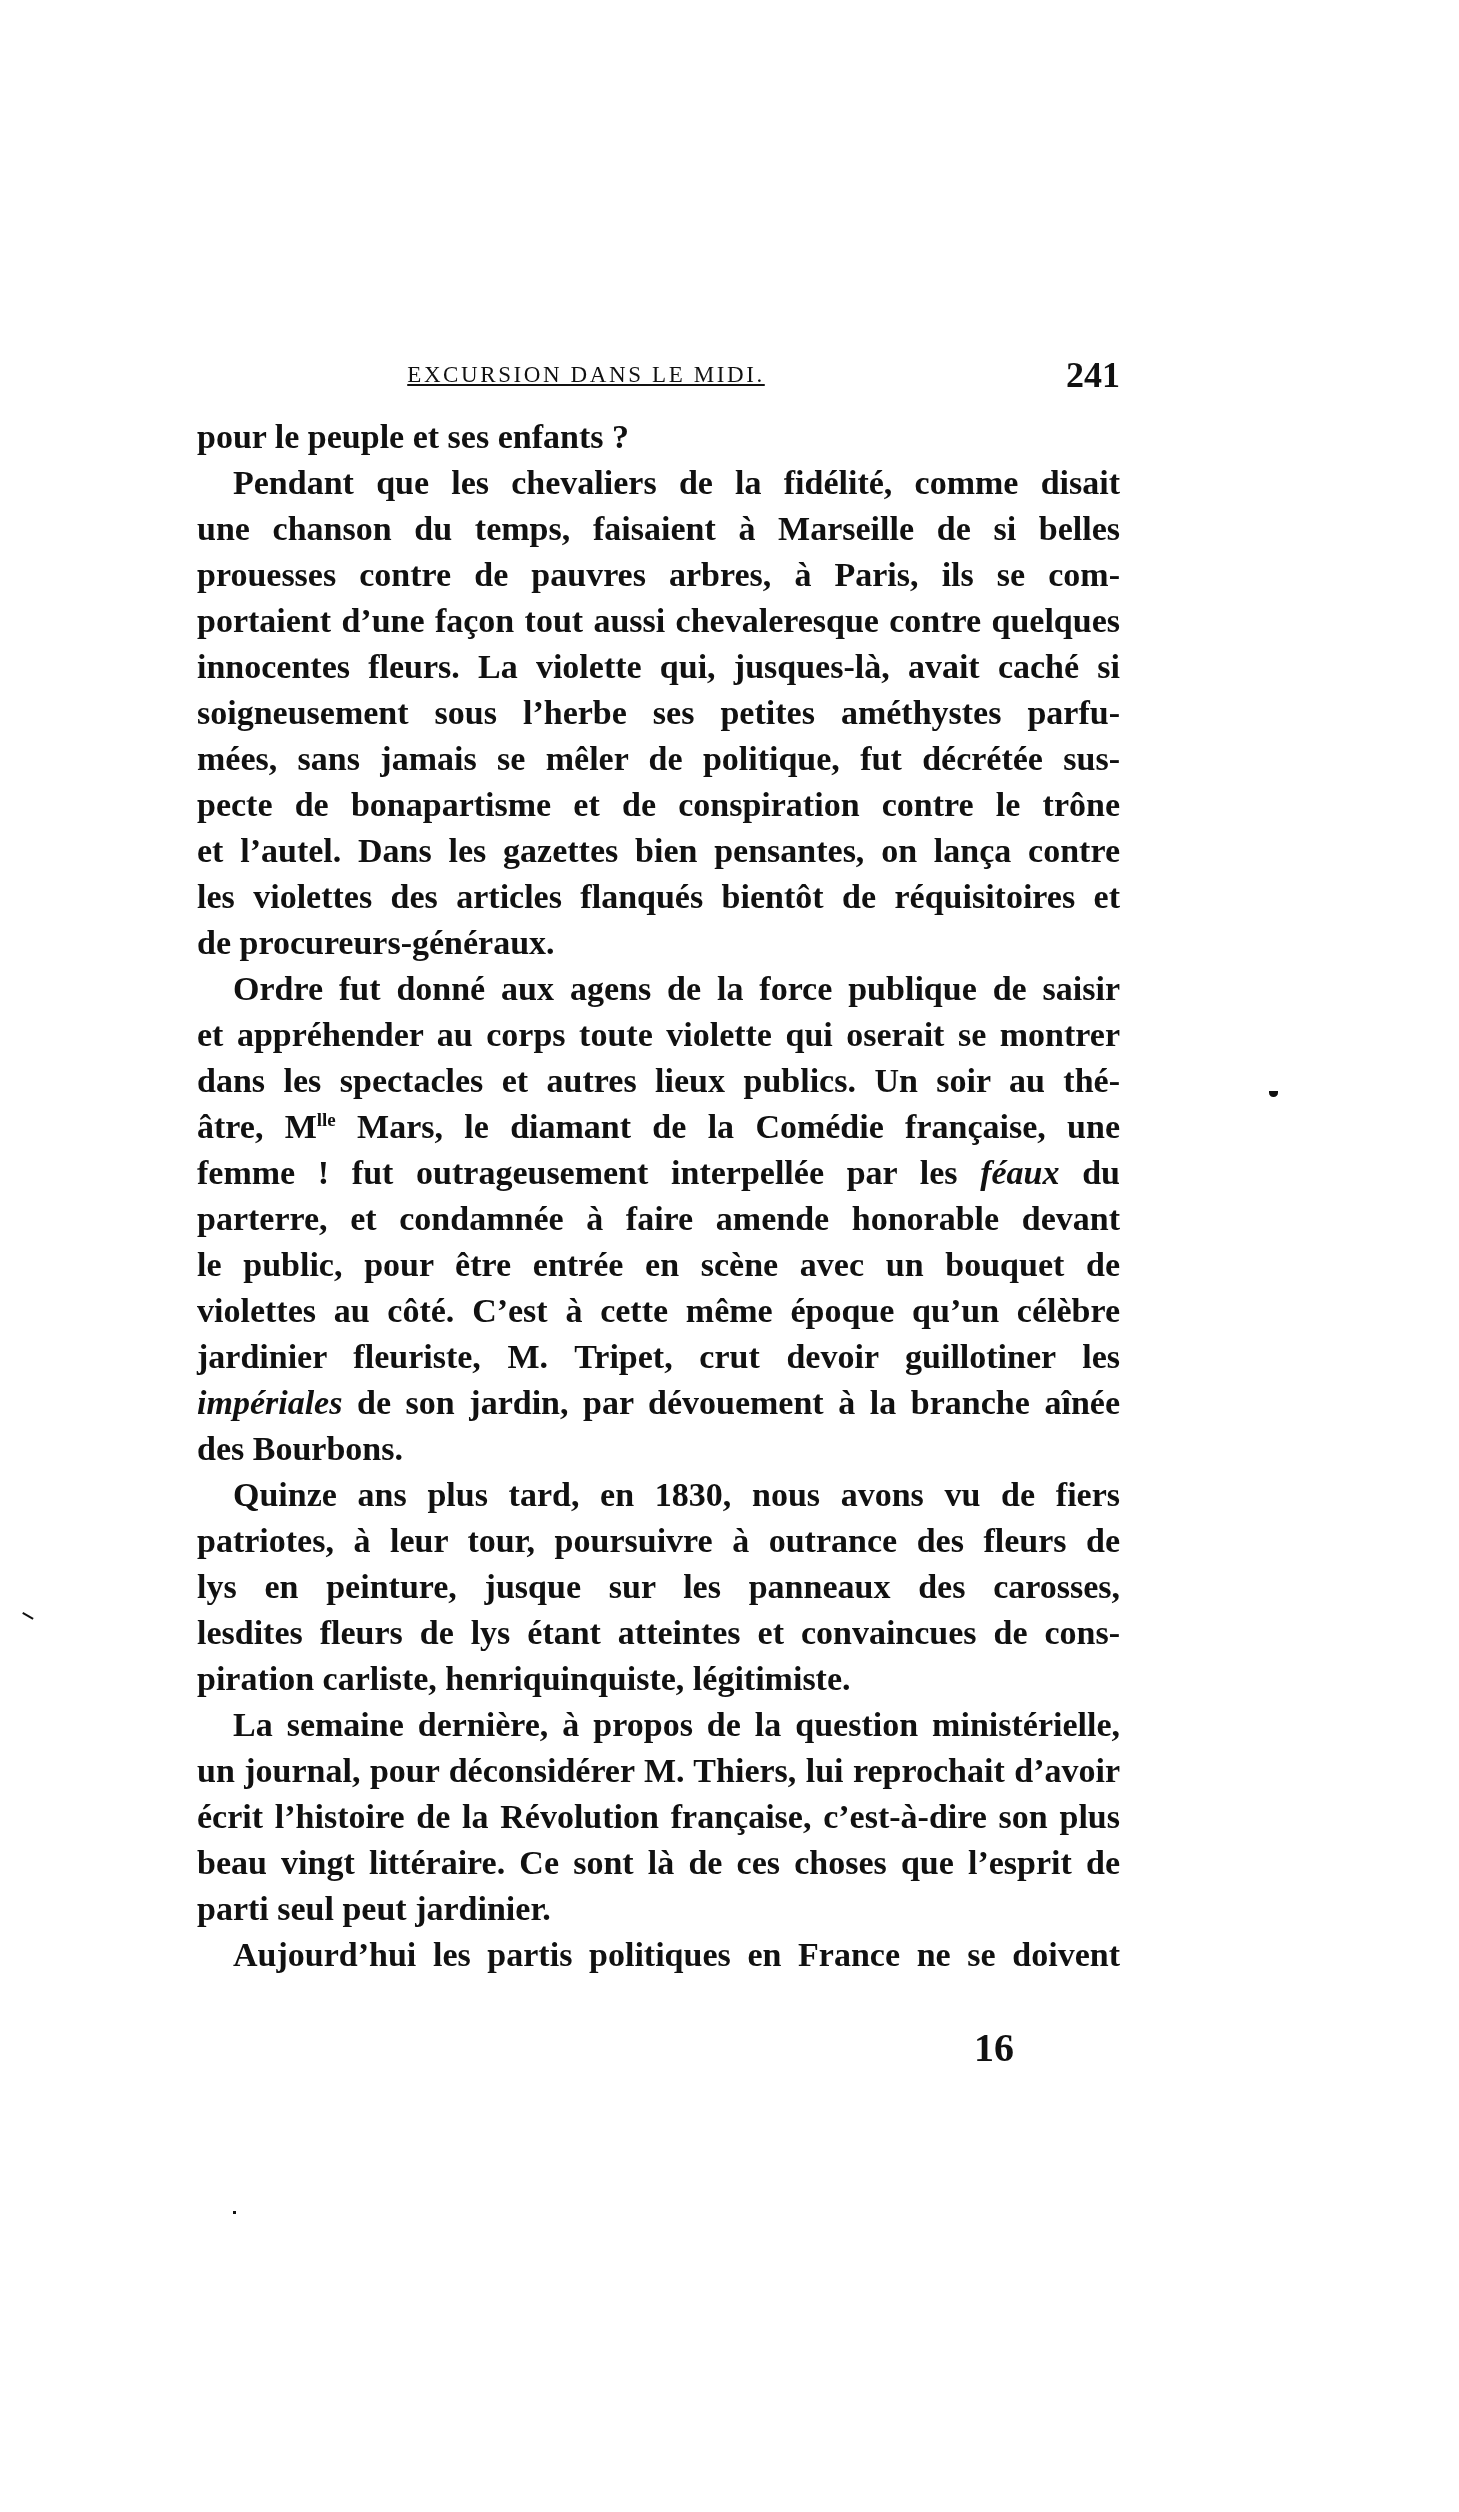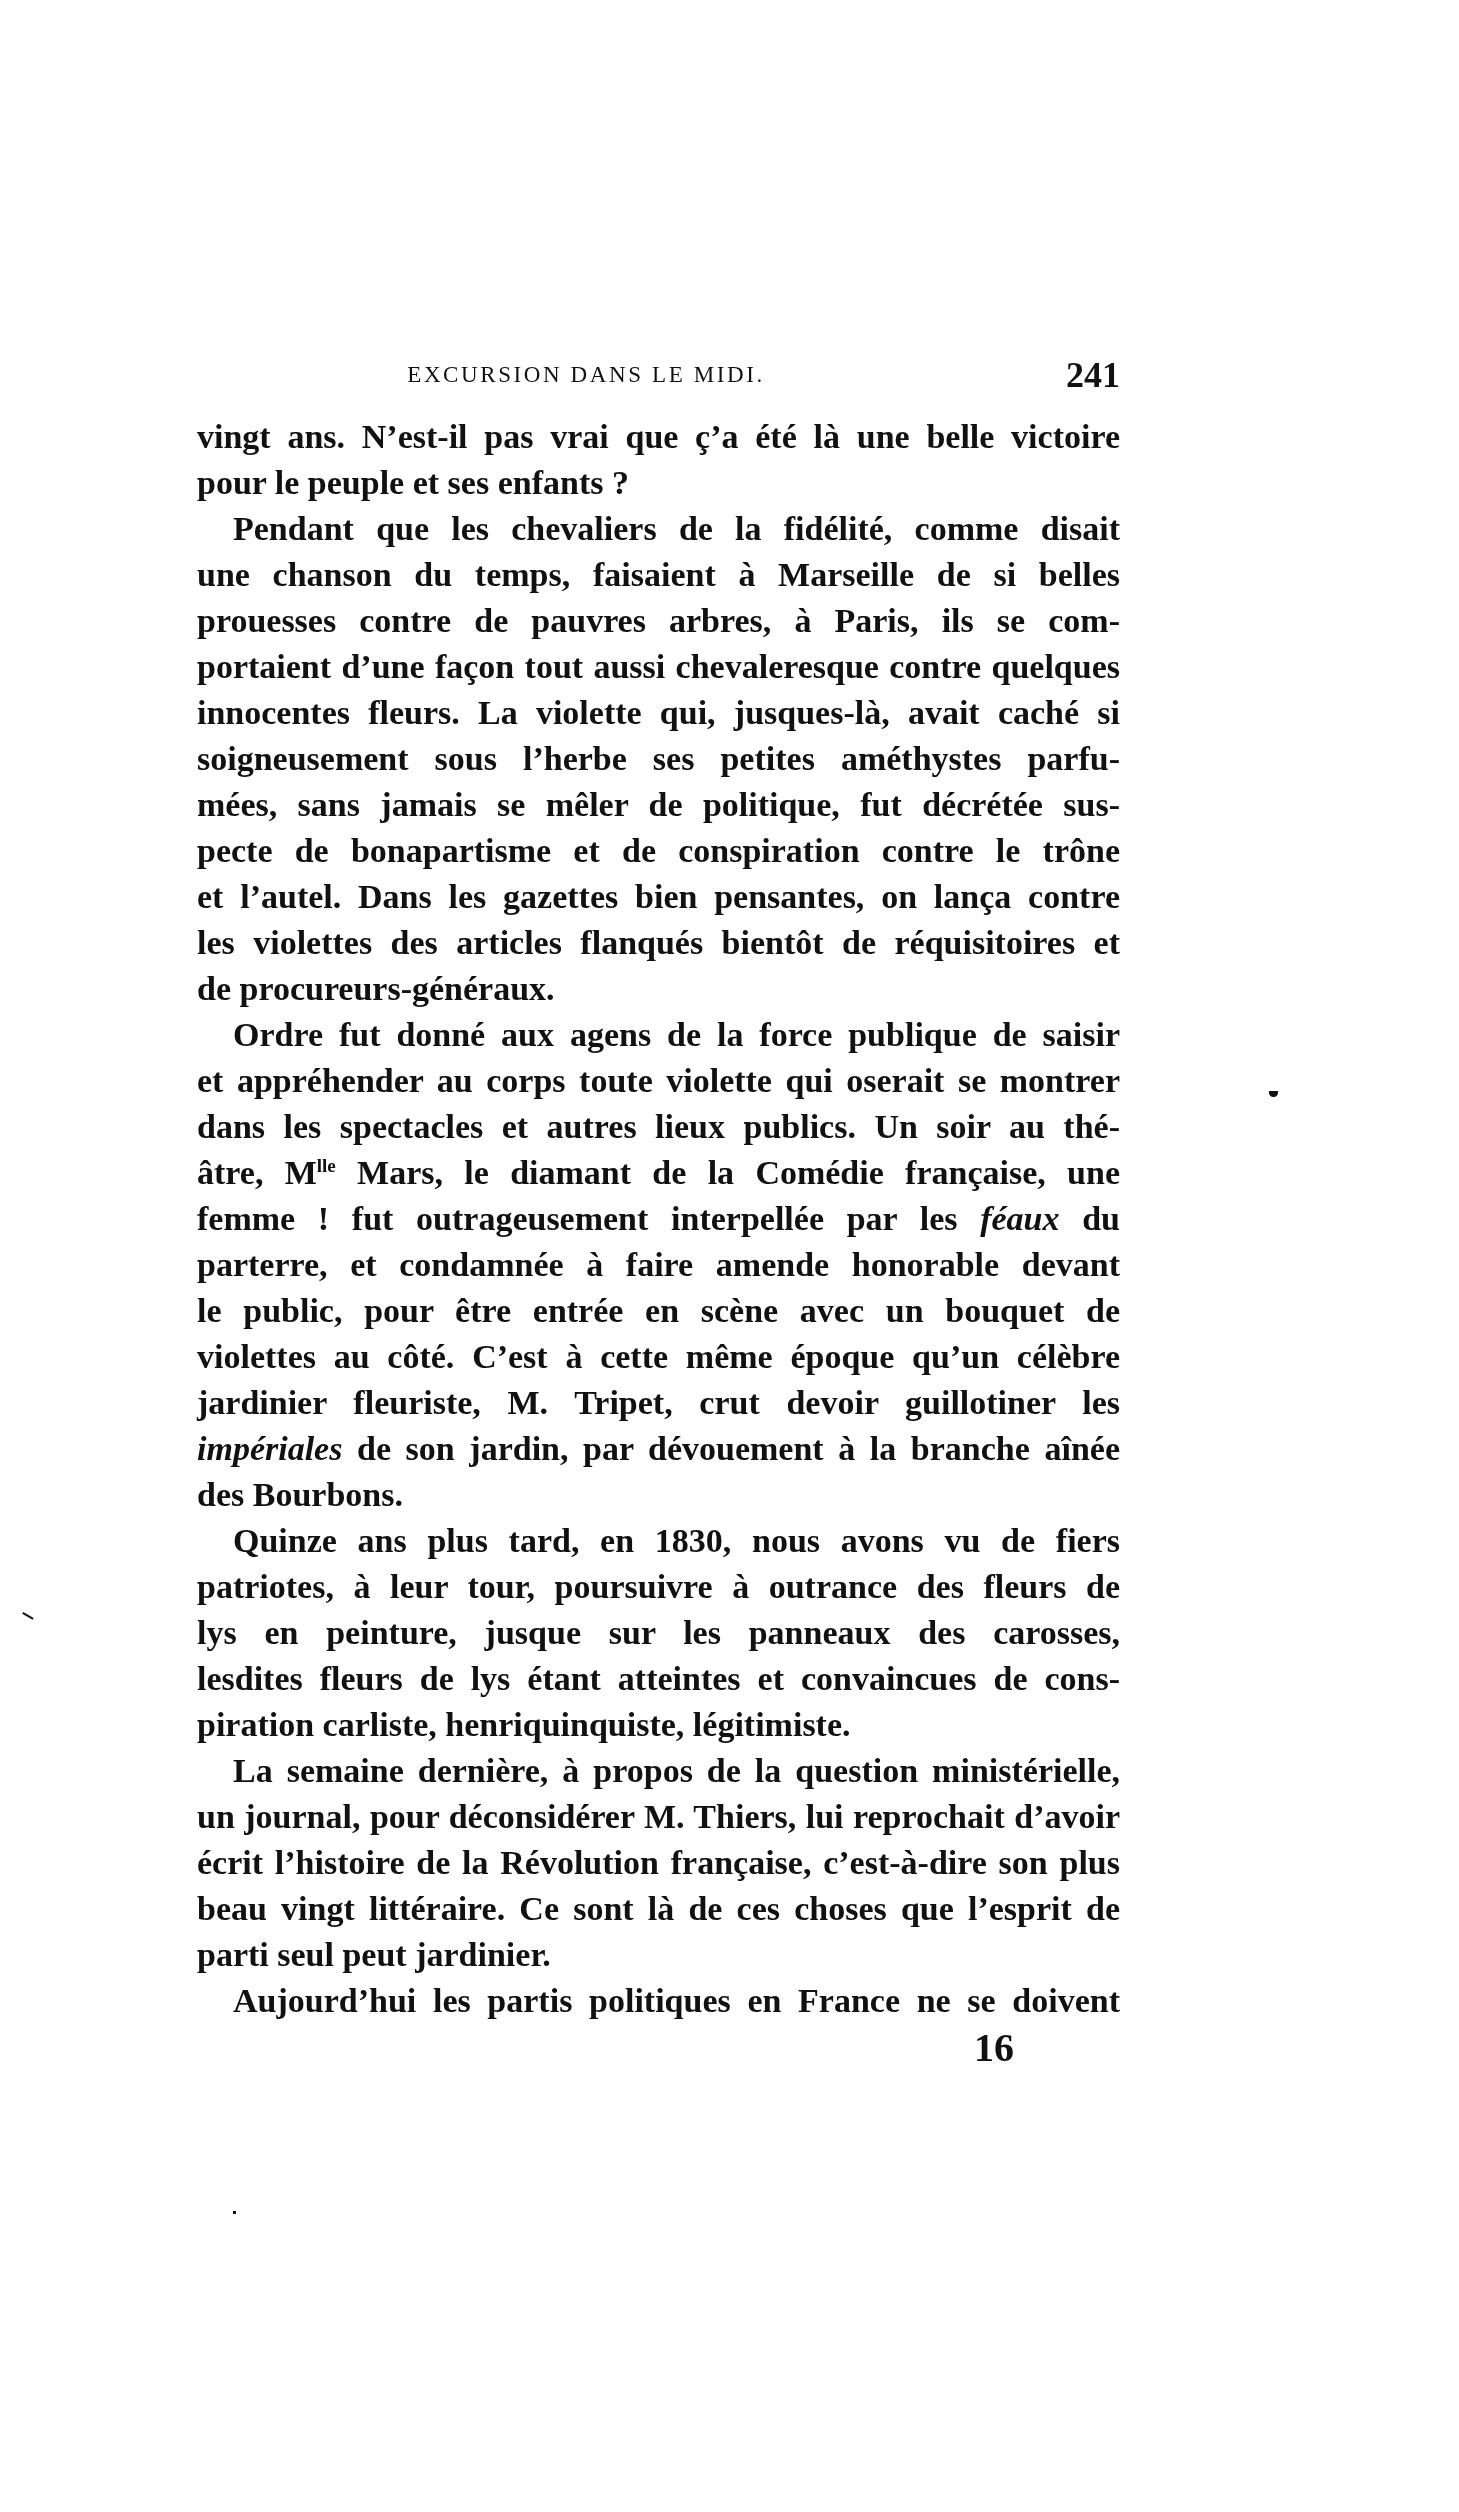--- a/index.html
+++ b/index.html
@@ -2,21 +2,21 @@
 <html style="font-size:13.7px"><head>
 <meta charset="utf-8">
 <style>
   html, body { margin: 0; padding: 0; background: #ffffff; }
   body { width: 1460px; height: 2512px; position: relative; overflow: hidden;
          font-family: "Liberation Serif", "DejaVu Serif", serif; color: #111111; }
   .page { position: absolute; left: 0; top: 0; width: 1460px; height: 2512px; background: #ffffff; }
   .running-head { position: absolute; top: 357px; left: 197px; width: 923px; height: 43px; }
   .running-title { position: absolute; left: 0; right: 0; top: 5.1px; text-align: center;
                    font-size: 23px; letter-spacing: 2.6px; font-weight: normal; text-transform: uppercase;
-                   padding-right: 145px; }
+                   padding-right: 145px; text-decoration: underline; }
   .page-number { position: absolute; right: 0; top: -3.4px; font-size: 36px; font-weight: bold; }
   .body-text { position: absolute; top: 414px; left: 197px; width: 923px; }
   .line { display: block; height: 46px; line-height: 46px; font-size: 34px; font-weight: bold;
           white-space: nowrap; text-align: justify; text-align-last: justify; }
   .line.last { text-align-last: left; }
   .line.indent { padding-left: 36px; }
   .line i, .em { }
   sup { font-size: 19px; line-height: 0; vertical-align: 12px; }
   .signature { position: absolute; top: 2024px; left: 974px; font-size: 40px; font-weight: bold; }
   .speck { position: absolute; background: #111; }
@@ -25,21 +25,20 @@
 <body>
 
 <div class="page">
 
   <div class="running-head">
     <div class="running-title">EXCURSION DANS LE MIDI.</div>
     <div class="page-number">241</div>
   </div>
 
   <div class="body-text" id="body-text">
-      <span class="line">vingt ans. N’est-il pas vrai que ç’a été là une belle victoire</span>
       <span class="line last">pour le peuple et ses enfants ?</span>
       <span class="line indent">Pendant que les chevaliers de la fidélité, comme disait</span>
       <span class="line">une chanson du temps, faisaient à Marseille de si belles</span>
       <span class="line">prouesses contre de pauvres arbres, à Paris, ils se com-</span>
       <span class="line">portaient d’une façon tout aussi chevaleresque contre quelques</span>
       <span class="line">innocentes fleurs. La violette qui, jusques-là, avait caché si</span>
       <span class="line">soigneusement sous l’herbe ses petites améthystes parfu-</span>
       <span class="line">mées, sans jamais se mêler de politique, fut décrétée sus-</span>
       <span class="line">pecte de bonapartisme et de conspiration contre le trône</span>
       <span class="line">et l’autel. Dans les gazettes bien pensantes, on lança contre</span>

